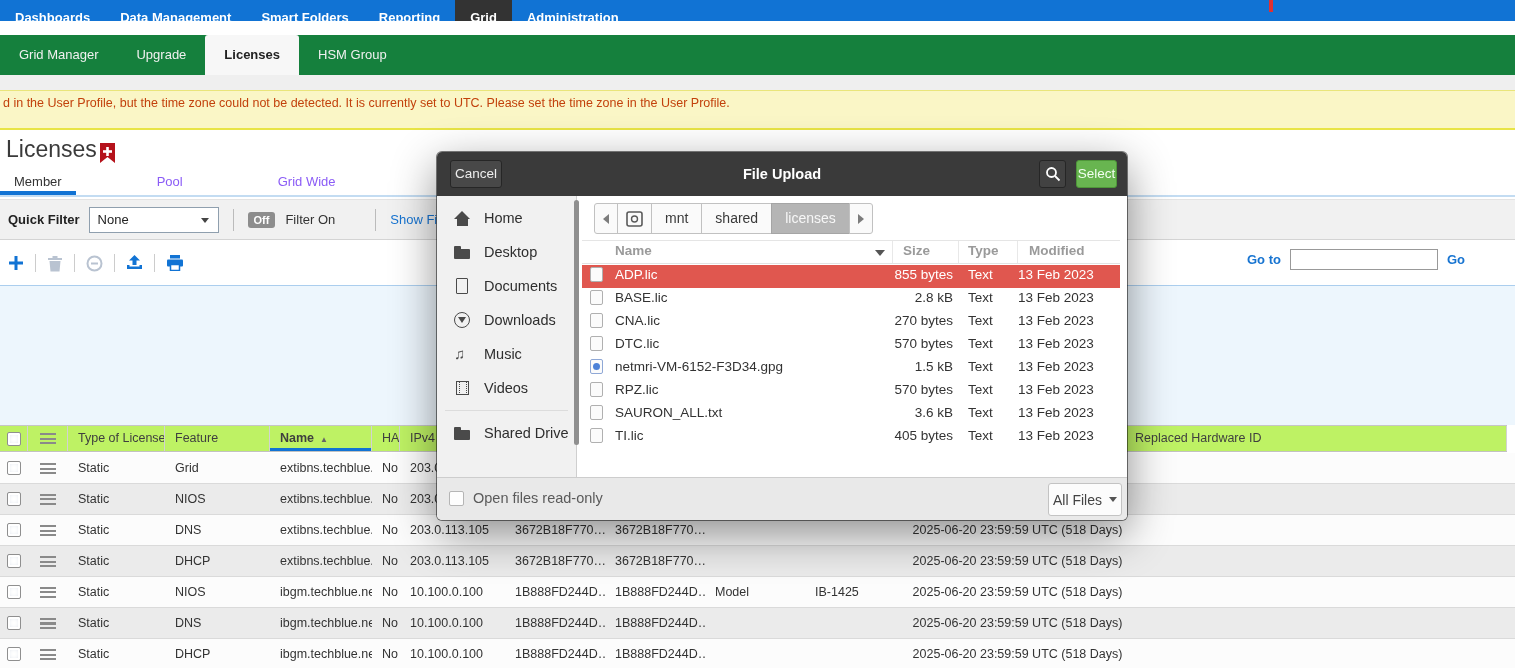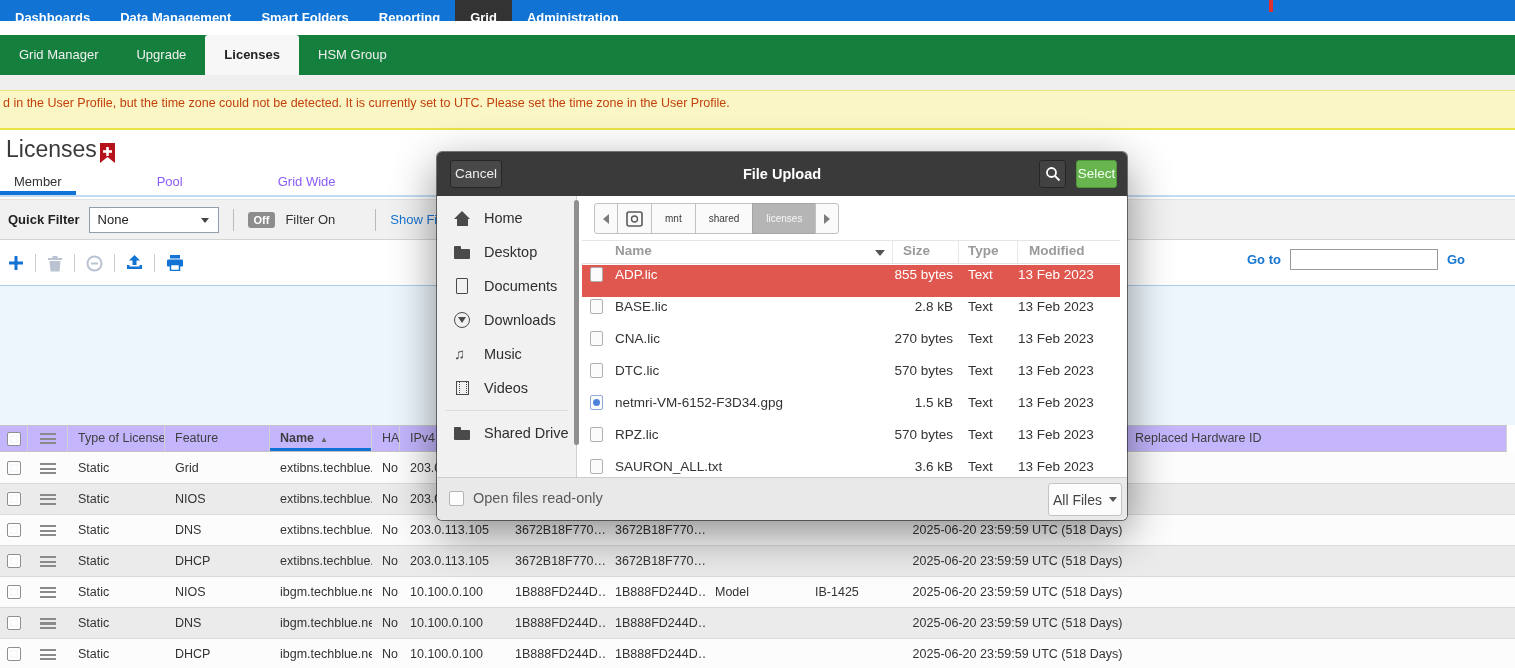--- a/index.html
+++ b/index.html
@@ -51,21 +51,21 @@
   .radio.on::after { content:""; position:absolute; inset:2px; background:#1173d4; border-radius:50%; }
   .radio.off { border:2px solid #8f8f8f; }
   .up-label { position:absolute; font-size:13px; color:#333; }
   .file-input { position:absolute; left:152px; top:289px; width:207px; height:21px; border:1px solid #8a8a8a; background:#fff; font-size:12px; padding:0 4px; }
   .select-file-btn { position:absolute; left:366px; top:288px; width:77px; height:23px; background:#fff; border:1px solid #bcd4ea; border-radius:2px; color:#1774d1; font-size:13px; text-align:center; line-height:21px; cursor:pointer; }
   .paste-area { position:absolute; left:152px; top:337px; width:257px; height:55px; background:#e9e9e9; border:1px solid #a0a0a0; border-radius:2px; }
   .panel-close { position:absolute; left:1497px; top:287px; width:15px; height:15px; background:#75828f; border-radius:2px; color:#fff; font-size:11px; font-weight:bold; text-align:center; line-height:15px; cursor:pointer; }
   .panel-close::before { content:"×"; }
 
   
-  .thead { position:absolute; top:425px; left:0; right:8px; height:27px; background:#c4b5fd; border-top:1px solid #c6c6c6; border-bottom:1px solid #c2c2c2; display:flex; font-size:12.5px; color:#3f3f3f; }
+  .thead { position:absolute; top:425px; left:0; right:8px; height:27px; background:#bef264; border-top:1px solid #c6c6c6; border-bottom:1px solid #c2c2c2; display:flex; font-size:12.5px; color:#3f3f3f; }
   .thead .cell { border-right:1px solid #d2d2d2; line-height:25px; }
   .cell { padding-left:10px; white-space:nowrap; overflow:hidden; flex-shrink:0; }
   .c0{width:28px; padding:0; display:flex; align-items:center; justify-content:center;}
   .c1{width:40px; padding:0; display:flex; align-items:center; justify-content:center;}
   .c2{width:97px;} .c3{width:105px;} .c4{width:102px; position:relative;}
   .c5{width:28px; padding-left:10px;} .c6{width:105px;} .c7{width:100px;} .c8{width:100px;}
   .c9{width:100px;} .c10{width:95px;} .c11{width:225px;text-align:center;} .c12{flex:1 1 auto; width:auto;}
   .thead .c4 { font-weight:bold; }
   .name-underline { position:absolute; left:0; right:0; bottom:0; height:3px; background:#1173d4; }
   .sort-asc { font-size:8px; color:#666; margin-left:6px; }
@@ -84,34 +84,34 @@
   .cancel-btn { left:13px; width:52px; background:#484848; line-height:26px; }
   .search-btn { right:61px; width:27px; background:#424242; display:flex; align-items:center; justify-content:center; }
   .select-btn { right:10px; width:41px; background:#68b550; border-color:#4e9639; color:#f2fff0; line-height:26px; }
   .dlg-body { position:absolute; top:44px; left:0; right:0; bottom:43px; background:#fff; }
   .dlg-sidebar { position:absolute; left:0; top:0; bottom:0; width:140px; background:#f1f1f1; border-right:1px solid #cfcfcf; padding-top:5px; }
   .sb-item { height:34px; display:flex; align-items:center; padding-left:17px; font-size:14.5px; color:#2e2e2e; cursor:pointer; }
   .sb-sep { height:1px; background:#dcdcdc; margin:5px 8px; }
   .sb-scroll { position:absolute; left:137px; top:4px; width:5px; height:245px; background:#8f8f8f; border-radius:3px; z-index:2; cursor:pointer; }
   .dlg-content { position:absolute; left:141px; top:0; right:0; bottom:0; background:#fff; }
   .crumbs { position:absolute; left:17px; top:7px; height:31px; display:flex; }
-  .crumb-btn { border:1px solid #c1c1c1; background:#fafafa; padding:0 13px; font-size:10px; color:#3a3a3a; display:flex; align-items:center; margin-left:-1px; line-height:29px; cursor:pointer; }
+  .crumb-btn { border:1px solid #c1c1c1; background:#fafafa; padding:0 13px; font-size:14px; color:#3a3a3a; display:flex; align-items:center; margin-left:-1px; line-height:29px; cursor:pointer; }
   .crumb-btn:first-child { border-radius:3px 0 0 3px; }
   .crumb-btn:last-child { border-radius:0 3px 3px 0; }
   .crumb-btn.active { background:#b5b5b5; border-color:#a5a5a5; color:#f7f7f7; }
   .crumb-btn.icon-btn { padding:0 8px; }
   .chev { width:0; height:0; border-top:5px solid transparent; border-bottom:5px solid transparent; }
   .chev.left { border-right:6px solid #7c7c7c; }
   .chev.right { border-left:6px solid #7c7c7c; }
   .flist-header { position:absolute; left:4px; right:7px; top:44px; height:24px; border-top:1px solid #e5e5e5; border-bottom:1px solid #e2e2e2; color:#9a9a9a; font-weight:bold; font-size:13.5px; }
   .flist-header .hl { position:absolute; top:2px; }
   .flh-vline { position:absolute; top:0; bottom:0; width:1px; background:#e8e8e8; }
   .sort-desc { position:absolute; left:293px; top:9px; width:0; height:0; border-left:5px solid transparent; border-right:5px solid transparent; border-top:6px solid #555; }
   .flist { position:absolute; left:4px; right:7px; top:69px; }
-  .frow { position:relative; height:32px; font-size:13.5px; color:#333; cursor:pointer; }
+  .frow { position:relative; height:23px; font-size:13.5px; color:#333; cursor:pointer; }
   .frow.sel { background:#e0574f; color:#fff; }
   .frow span { position:absolute; top:2px; white-space:nowrap; }
   .f-name { left:33px; }
   .f-size { left:311px; width:60px; text-align:right; }
   .f-type { left:386px; }
   .f-mod  { left:436px; width:70px; text-align:right; }
   .fi { position:absolute; left:8px; top:4px; width:13px; height:15px; background:#fbfbfb; border:1px solid #b0b0b0; border-radius:2px; }
   .fi.gpg { border-color:#8fa8d6; }
   .fi.gpg::after { content:""; position:absolute; left:2px; top:3px; width:7px; height:7px; background:#4d82d8; border-radius:50%; }
   .dlg-footer { position:absolute; left:0; right:0; bottom:0; height:43px; background:#e9e9e9; border-top:1px solid #cdcdcd; border-radius:0 0 5px 5px; }

